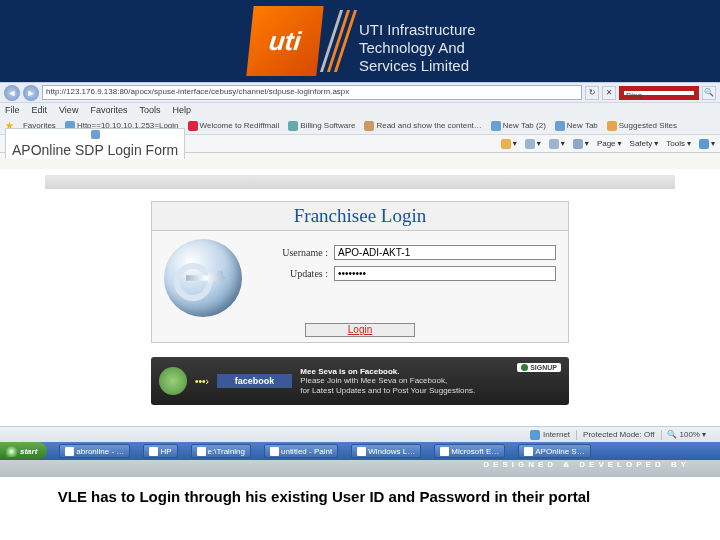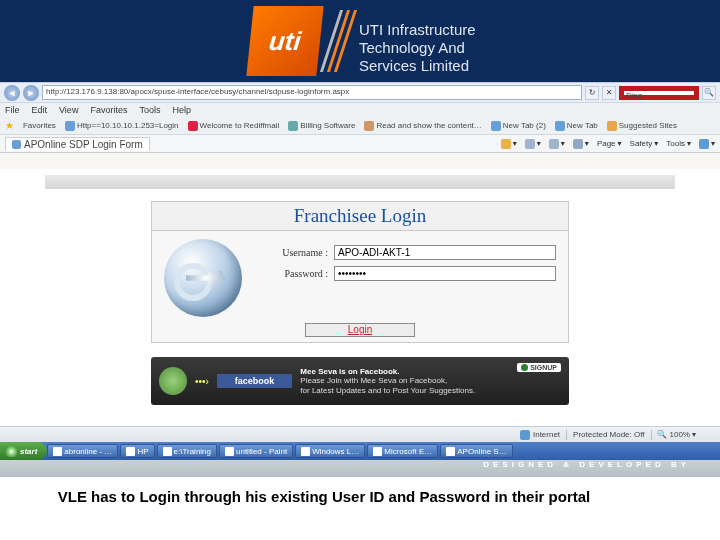--- a/index.html
+++ b/index.html
@@ -23,21 +23,21 @@
   .addr-input { flex:1; height:15px; background:#fff; border:1px solid #9fb2c9; font-size:8px; padding:1px 3px; overflow:hidden; white-space:nowrap; }
   .addr-right { display:flex; gap:3px; align-items:center;}
   .sm-box { width:14px; height:14px; background:#edf1f7; border:1px solid #c0cbdb; display:flex; align-items:center; justify-content:center; font-size:8px;}
   .sm-search { width:80px; height:14px; background:#fff; border:5px solid #b91c1c; font-size:8px; padding:0 2px;}
   .menubar { height:14px; padding:0 5px; display:flex; gap:12px; align-items:center; font-size:9px; color:#333; background:#eef1f4;}
   .favbar { height:18px; padding:0 5px; display:flex; gap:9px; align-items:center; background:#eef1f4; font-size:8px; border-bottom:1px solid #d2d7df;}
   .fav-star { color:#f6b400; font-size:10px;}
   .favlink { display:flex; align-items:center; gap:2px;}
   .favlink .ic { width:10px;height:10px; background:#67a0d6; border-radius:2px;}
   .tabrow { height:18px; display:flex; align-items:center; padding:0 5px; justify-content:space-between; border-bottom:1px solid #c9cfd7; background:#f5f6f7;}
-  .tab { background:#fff; border:1px solid #c9cfd7; border-bottom:none; padding:1px 6px; font-size:10px; display:flex; align-items:center; gap:3px;}
+  .tab { background:#fff; border:1px solid #c9cfd7; border-bottom:none; padding:1px 6px; font-size:14px; display:flex; align-items:center; gap:3px;flex-direction:column;}
   .tb-right { display:flex; gap:8px; font-size:8px; color:#333;}
   .tb-item { display:flex; align-items:center; gap:2px;}
   .tb-ic { width:10px;height:10px;background:#9eb4ce;border-radius:2px;}
   .tb-ic.home{background:#e9b24a;}
   .tb-ic.print{background:#8fa9c4;}
 
   
   .page { position:absolute; top:86px; bottom:0; left:0; right:0; background:#fff; }
   .top-strip { height:14px; background:linear-gradient(#e9e9e9,#d7d7d7); margin:6px 45px 0;}
 
@@ -60,32 +60,32 @@
   .fb-logo { background:#3b5998; color:#fff; font-size:9px; font-weight:bold; padding:2px 18px; border-radius:0;}
   .fb-text { color:#ddd; font-size:8px; line-height:1.2;}
   .fb-text b { color:#fff;}
   .signup { position:absolute; right:8px; top:6px; background:#fff; border-radius:2px; font-size:7px; font-weight:bold; padding:1px 4px; display:flex; align-items:center; gap:2px;}
   .signup::before{content:"";width:7px;height:7px;background:#2e7d32;border-radius:50%;}
 
   .yellow-strip { width:460px; height:18px; background:#fff6c6; margin:24px auto 0;}
   .dev-strip { height:24px; background:linear-gradient(#cfd7da,#b6c0c4); margin-top:6px; text-align:right; padding-right:30px; font-size:8px; letter-spacing:4px; color:#fff; line-height:24px; font-weight:bold;}
 
   
-  .statusbar { height:16px; background:linear-gradient(#eef2f6,#dfe5ec); border-top:1px solid #c5ccd5; position:absolute; bottom:18px; left:0; right:0; display:flex; align-items:center; justify-content:flex-end; gap:6px; padding:0 24px; font-size:8px; color:#444;}
+  .statusbar { height:16px; background:linear-gradient(#eef2f6,#dfe5ec); border-top:1px solid #c5ccd5; position:absolute; bottom:18px; left:0; right:0; display:flex; align-items:center; justify-content:flex-end; gap:6px; padding:0 14px; font-size:8px; color:#444;}
   .zone { display:flex; align-items:center; gap:3px;}
   .zone .ic{width:10px;height:10px;background:#5a9bd5;border-radius:2px;}
   .zoom { display:flex; align-items:center; gap:2px;}
   .sep{width:1px;height:10px;background:#b7c0ca;}
   .prot{display:flex;align-items:center;gap:3px;}
 
   
   .taskbar { height:18px; background:linear-gradient(#4f7fc9,#2f5fa9); position:absolute; bottom:0; left:0; right:0; display:flex; align-items:center; font-size:8px; color:#fff;}
   .start { background:linear-gradient(#5fae4e,#2f7a28); height:18px; padding:0 10px 0 6px; display:flex; align-items:center; gap:3px; border-top-right-radius:10px; border-bottom-right-radius:10px; font-weight:bold; font-style:italic;}
   .start .orb{width:11px;height:11px;background:radial-gradient(#fff,#8fd47c 40%,#2f7a28);border-radius:2px;}
-  .task-items{display:flex; gap:2px; margin-left:0; flex:1; overflow:hidden;}
+  .task-items{display:flex; gap:13px; margin-left:12px; flex:1; overflow:hidden;}
   .tbtn{ background:linear-gradient(#6d9bd8,#3f6daf); border:1px solid #2f5596; height:14px; padding:0 5px; display:flex; align-items:center; gap:2px; border-radius:2px; white-space:nowrap;}
   .tbtn .tic{width:9px;height:9px;background:#fff;border-radius:1px;}
   .tray{display:flex;align-items:center;gap:4px;padding:0 5px;}
 
   
   .caption { width:648px; height:60px; background:#fff; display:flex; align-items:center; justify-content:center; padding-top:12px;}
   .caption span{ font-weight:bold; font-size:15px; color:#000;}
 </style>
 </head>
 <body>
@@ -181,21 +181,21 @@
     <div class="login-panel">
       <div class="login-title">Franchisee Login</div>
       <div class="login-body">
         <div class="key-ic"></div>
         <div class="fields">
           <div class="frow">
             <label>Username :</label>
             <input class="txt" value="APO-ADI-AKT-1" style="">
           </div>
           <div class="frow">
-            <label>Password :</label>
+            <label>Updates :</label>
             <input class="txt" type="password" value="••••••••" style="">
           </div>
         </div>
       </div>
       <div class="login-link-row">
         <a class="login-link">Login</a>
       </div>
     </div>
 
     <div class="fb-banner">

